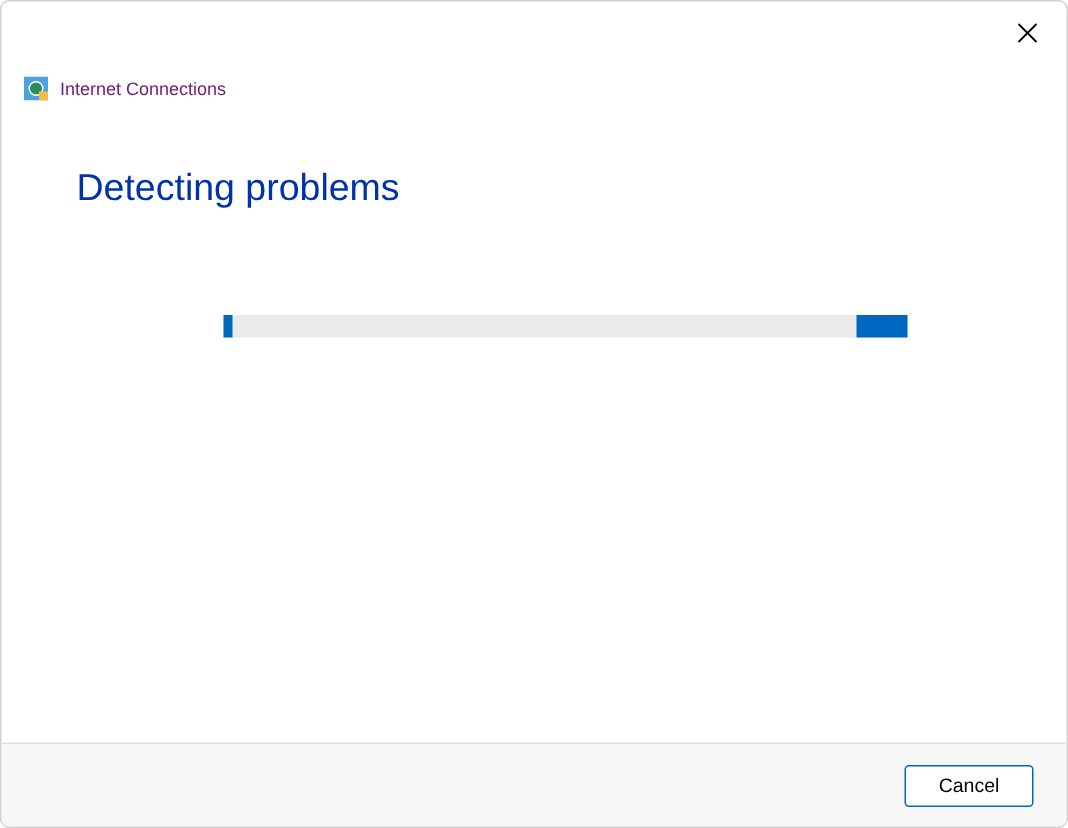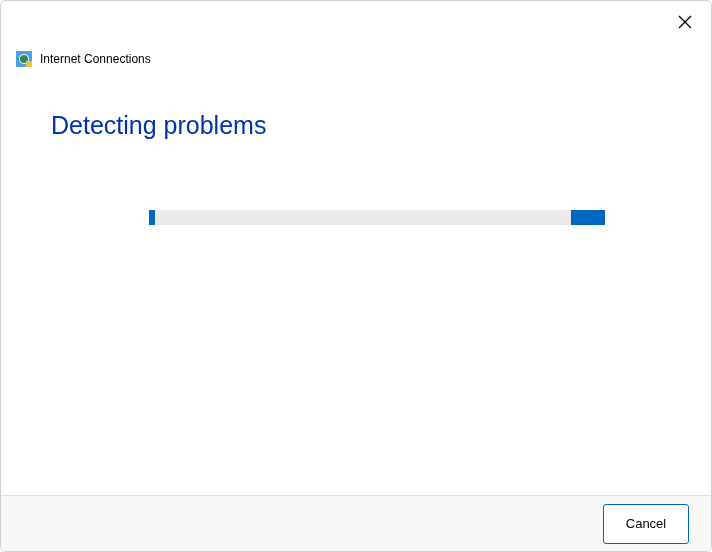--- a/index.html
+++ b/index.html
@@ -42,21 +42,21 @@
       align-items: center;
       gap: 8px;
     }
     .app-icon {
       width: 16px;
       height: 16px;
       display: inline-block;
     }
     .app-title {
       font-size: 12px;
-      color: #000000;
+      color: #701a75;
     }
     .main-heading {
       position: absolute;
       top: 110px;
       left: 50px;
       font-size: 25px;
       font-weight: 400;
       color: #0033aa;
     }
     .progress-container {
@@ -91,21 +91,21 @@
       height: 56px;
       background: #f7f7f7;
       border-top: 1px solid #e0e0e0;
       display: flex;
       align-items: center;
       justify-content: flex-end;
       padding-right: 22px;
     }
     .cancel-btn {
       min-width: 86px;
-      height: 40px;
+      height: 28px;
       background: #ffffff;
       border: 1px solid #0067c0;
       border-radius: 3px;
       font-size: 13px;
       color: #000000;
       cursor: pointer;
       font-family: inherit;
       padding: 0 14px;
     }
   </style>

